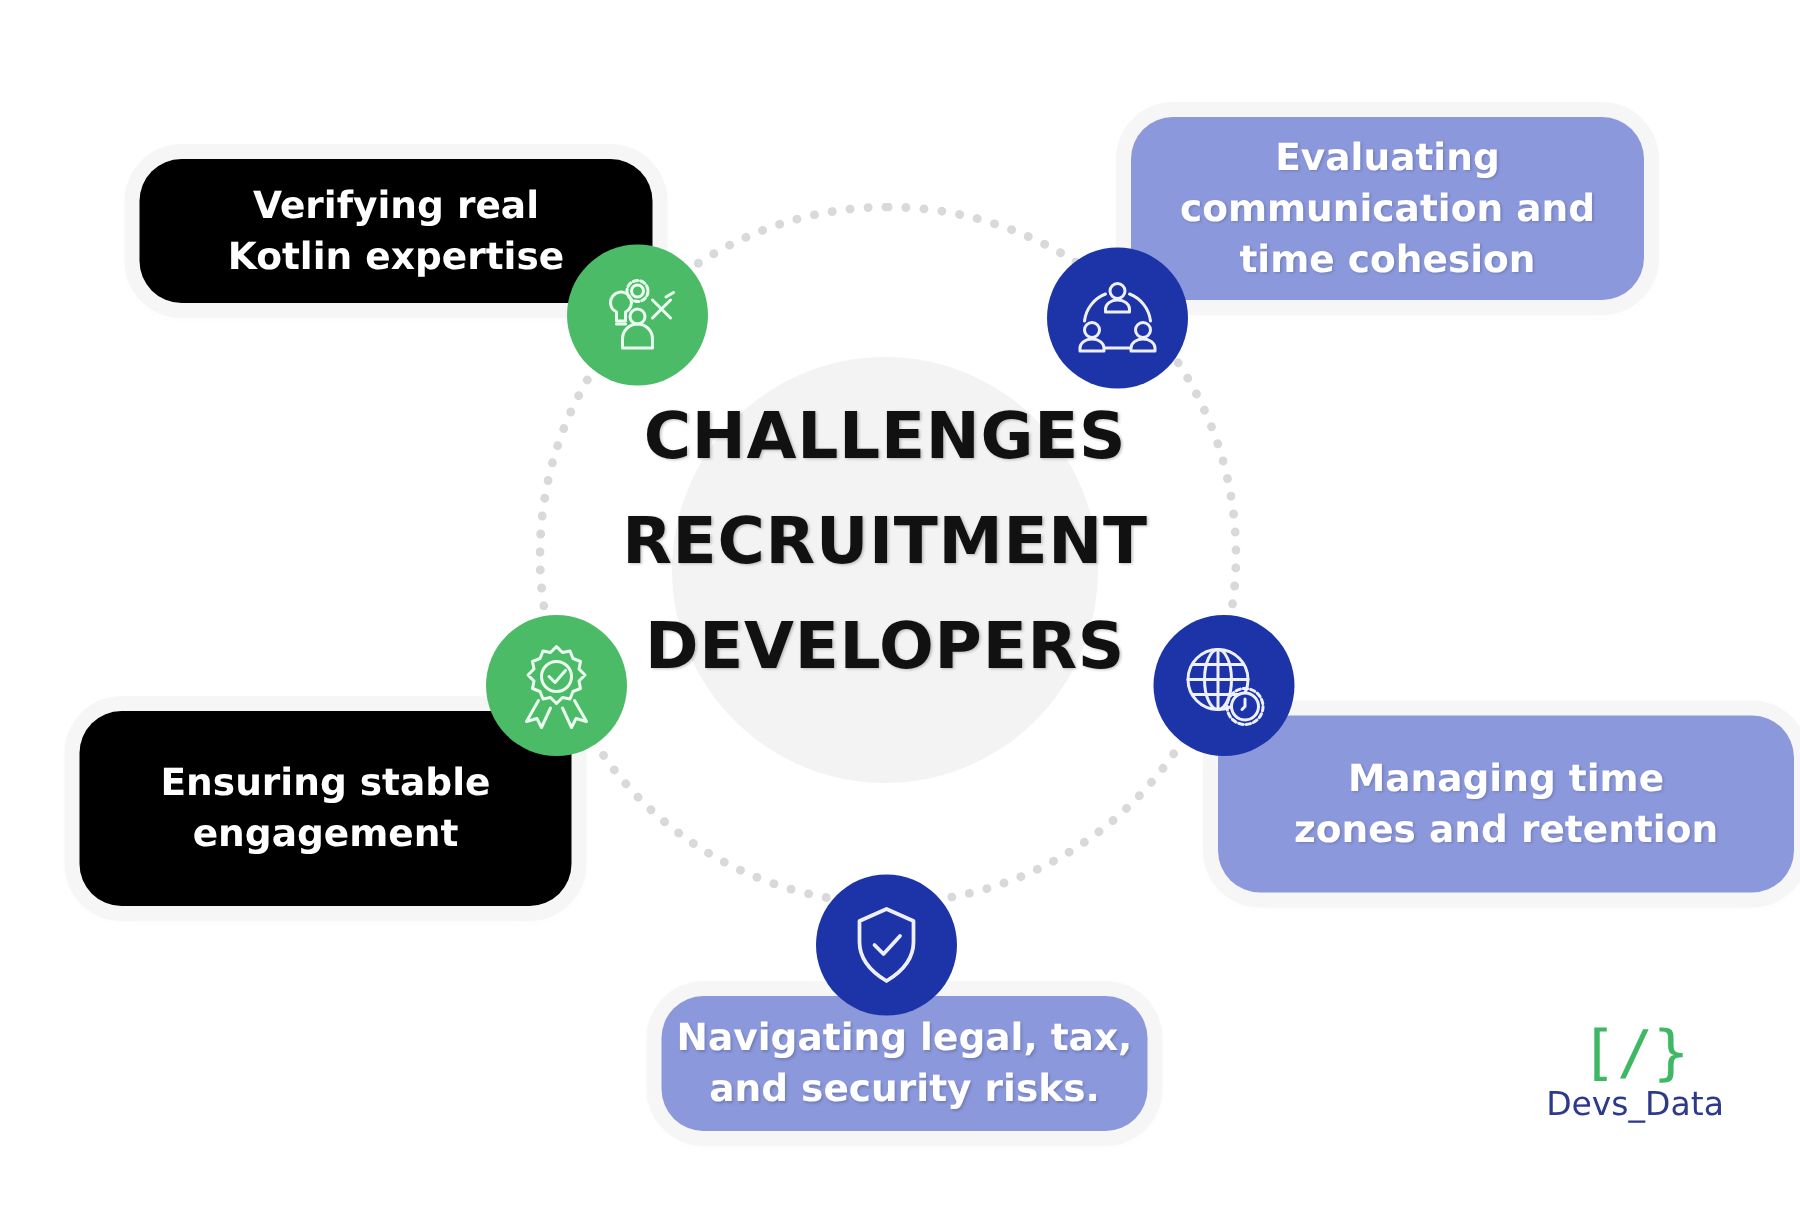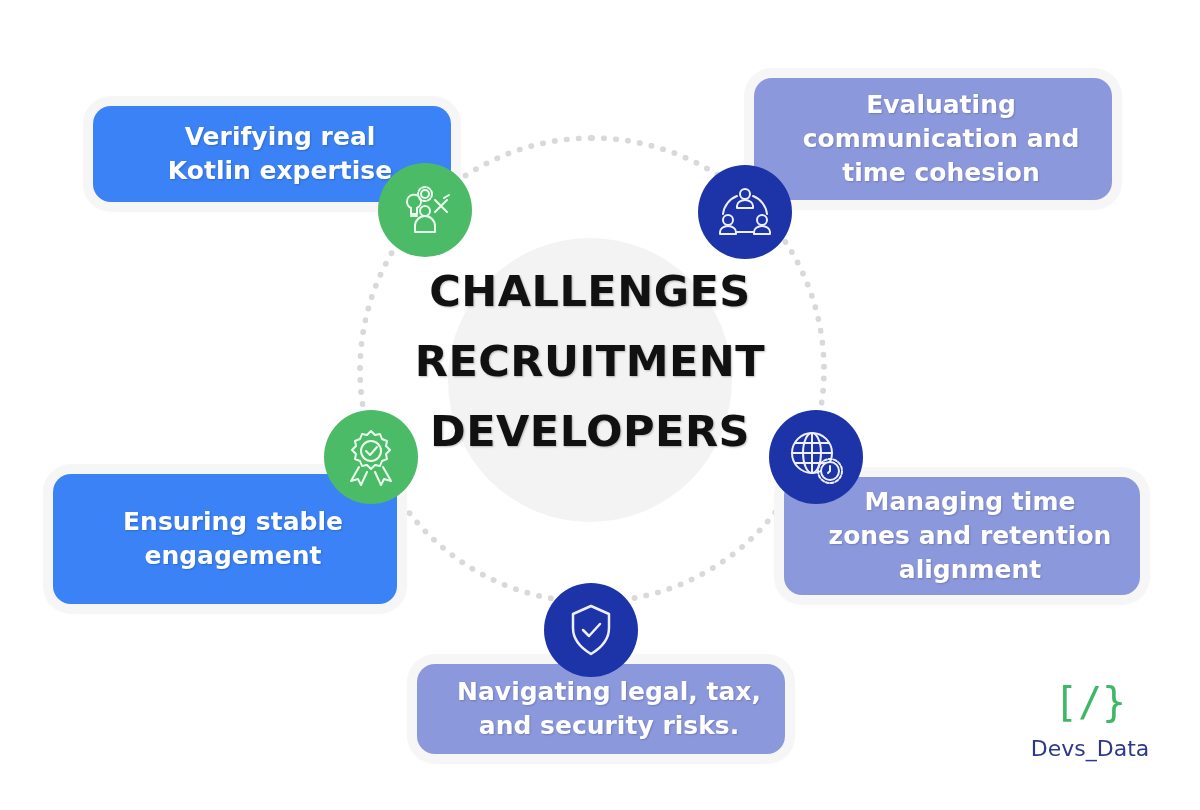--- a/index.html
+++ b/index.html
@@ -7,36 +7,36 @@
          font-family:"DejaVu Sans", sans-serif; }
   .stage { position:absolute; left:0; top:0; width:1200px; height:810px; }
   .ring { position:absolute; left:357px; top:135px; width:470px; height:470px; border-radius:50%;
           border:6px dotted #d9d9dc; box-sizing:border-box; }
   .center-disc { position:absolute; left:448px; top:238px; width:284px; height:284px; border-radius:50%;
                  background:#f3f3f4; }
   .title { position:absolute; left:400px; top:256px; width:380px; text-align:center;
            font-family:"DejaVu Sans", sans-serif; font-weight:bold; font-size:43px; line-height:70px;
            color:#111111; letter-spacing:0.5px; text-shadow:1px 1px 2px rgba(0,0,0,0.25); }
   .title span { display:block; }
-  .card { position:absolute; border-radius:18px; color:#ffffff; font-weight:bold;
+  .card { position:absolute; border-radius:28px; color:#ffffff; font-weight:bold;
           font-family:"DejaVu Sans", sans-serif; font-size:25px; line-height:34px; text-align:center;
           display:flex; align-items:center; justify-content:center; flex-direction:column;
           box-shadow:0 0 0 10px #f6f6f7, 0 2px 14px rgba(0,0,0,0.08);
-          text-shadow:1px 1px 2px rgba(0,0,0,0.18);padding-left:16px; }
-  .card.green { background:#3b82f6; }
+          text-shadow:1px 1px 2px rgba(0,0,0,0.18); }
+  .card.green { background:#000000; }
   .card.blue { background:#8b98dc; }
   .card span { display:block; white-space:nowrap; }
   .badge { position:absolute; width:94px; height:94px; border-radius:50%;
            display:flex; align-items:center; justify-content:center; }
   .badge.green { background:#4cbb67; }
   .badge.blue { background:#1d33a8; }
   .badge svg { width:64px; height:64px; }
   .logo { position:absolute; left:1010px; top:680px; width:160px; text-align:center; }
   .logo-mark { font-family:"DejaVu Sans Mono", monospace; font-size:40px; color:#3fb866; line-height:44px; }
-  .logo-text { font-family:"DejaVu Sans", sans-serif; font-size:22px; color:#2d3a8c; margin-top:12px; }
+  .logo-text { font-family:"DejaVu Sans", sans-serif; font-size:22px; color:#2d3a8c; margin-top:0; }
 </style>
 </head>
 <body>
 
 <div class="stage">
 
   <div class="ring"></div>
   <div class="center-disc"></div>
 
   <div class="title">
@@ -88,37 +88,36 @@
   <div class="badge green" style="left:324px; top:410px;">
     <svg viewBox="0 0 64 64" fill="none" stroke="#eaffef" stroke-width="2" stroke-linecap="round" stroke-linejoin="round">
       <path d="M32 6 l4 4 l5 -1 l2 5 l5 2 l-1 5 l4 4 l-4 4 l1 5 l-5 2 l-2 5 l-5 -1 l-4 4 l-4 -4 l-5 1 l-2 -5 l-5 -2 l1 -5 l-4 -4 l4 -4 l-1 -5 l5 -2 l2 -5 l5 1 z"></path>
       <circle cx="32" cy="26" r="10"></circle>
       <path d="M27 26 l4 4 l7 -8"></path>
       <path d="M20 42 l-8 14 l7 -2 l3 6 l6 -13"></path>
       <path d="M44 42 l8 14 l-7 -2 l-3 6 l-6 -13"></path>
     </svg>
   </div>
 
-  <div class="card blue" style="left:784px; top:477px; width:340px; height:118px;">
+  <div class="card blue" style="left:812px; top:477px; width:384px; height:118px;">
     <span>Managing time</span>
     <span>zones and retention</span>
-    <span>alignment</span>
   </div>
   <div class="badge blue" style="left:769px; top:410px;">
     <svg viewBox="0 0 64 64" fill="none" stroke="#eef0ff" stroke-width="2" stroke-linecap="round" stroke-linejoin="round">
       <circle cx="28" cy="28" r="20"></circle>
       <ellipse cx="28" cy="28" rx="9" ry="20"></ellipse>
       <path d="M8 28 h40 M11 18 h34 M11 38 h34 M28 8 v40"></path>
       <circle cx="46" cy="46" r="9" fill="#1d33a8"></circle>
       <circle cx="46" cy="46" r="12" stroke-dasharray="3 2"></circle>
       <path d="M46 41 v5 l-2 2"></path>
     </svg>
   </div>
 
-  <div class="card blue" style="left:417px; top:664px; width:352px; height:90px;">
+  <div class="card blue" style="left:441px; top:664px; width:324px; height:90px;">
     <span>Navigating legal, tax,</span>
     <span>and security risks.</span>
   </div>
   <div class="badge blue" style="left:544px; top:583px;">
     <svg viewBox="0 0 64 64" fill="none" stroke="#eef0ff" stroke-width="2.5" stroke-linecap="round" stroke-linejoin="round">
       <path d="M32 8 l18 8 v14 c0 12 -8 20 -18 26 c-10 -6 -18 -14 -18 -26 v-14 z"></path>
       <path d="M24 32 l6 6 l11 -12"></path>
     </svg>
   </div>
 

